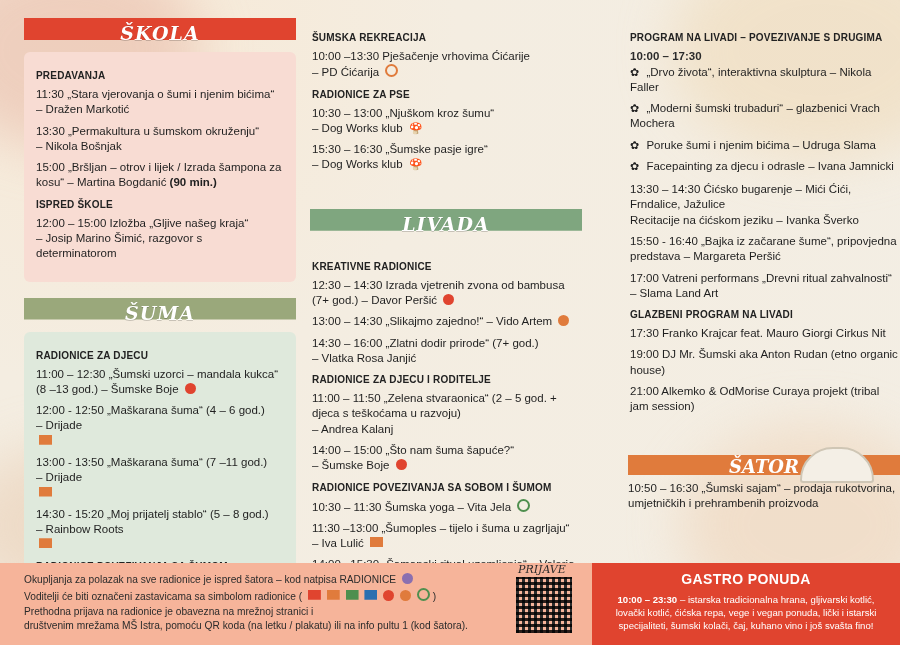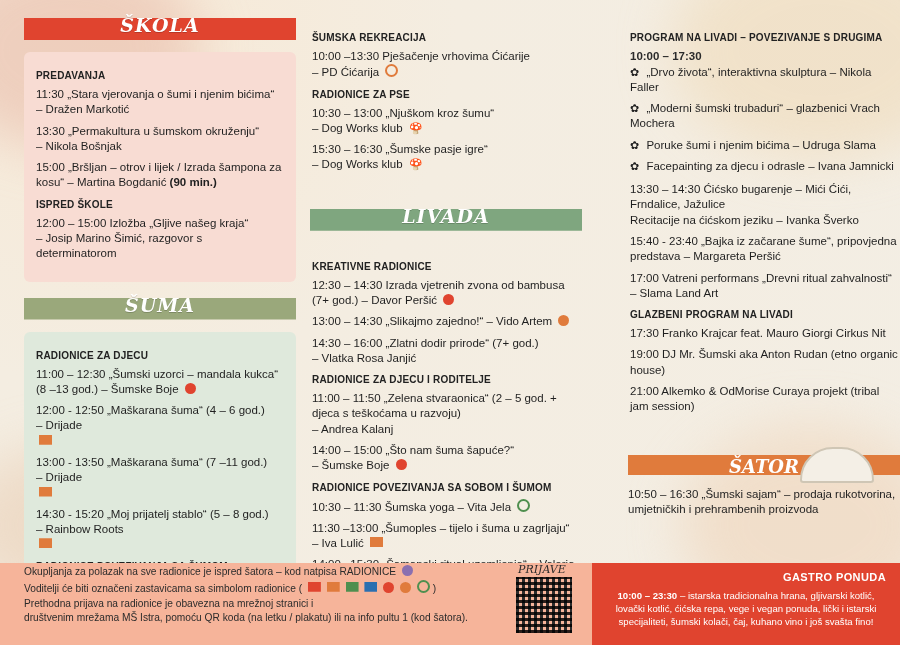--- a/index.html
+++ b/index.html
@@ -22,21 +22,21 @@
   .wash.br{right:-40px;bottom:20px;width:260px;height:200px;background:#efd2b6;}
 
   .col{position:absolute;top:14px;}
   .col-1{left:24px;width:272px;}
   .col-2{left:310px;width:272px;}
   .col-3{left:628px;width:272px;}
 
   
   .ribbon{
     position:relative;height:30px;margin:0 0 8px 0;
-    display:flex;align-items:flex-start;justify-content:center;
+    display:flex;align-items:flex-end;justify-content:center;
   }
   .ribbon .band{
     position:absolute;left:0;right:0;top:4px;height:22px;
     clip-path:polygon(0 0,100% 0,100% 100%,0 100%);
   }
   .ribbon .band::before,.ribbon .band::after{
     content:"";position:absolute;top:0;width:16px;height:22px;
   }
   .ribbon .txt{
     position:relative;z-index:3;font-family:"DejaVu Serif",serif;
@@ -66,32 +66,32 @@
 
   .dot{display:inline-block;width:11px;height:11px;border-radius:50%;vertical-align:-1px;margin-left:3px;}
   .flag{display:inline-block;width:13px;height:10px;vertical-align:0px;margin-left:3px;
         clip-path:polygon(0 0,100% 0,100% 100%,0 100%);}
   .ico{display:inline-block;margin-left:4px;font-size:11px;}
 
   
   .footer{position:absolute;left:0;right:0;bottom:0;height:82px;}
   .footer .left{position:absolute;left:0;top:0;bottom:0;width:592px;background:#f6b49a;}
   .footer .right{position:absolute;left:592px;right:0;top:0;bottom:0;background:#e0442f;}
-  .foot-text{position:absolute;left:24px;top:2px;width:470px;font-size:10.2px;line-height:1.45;color:#2b2b2b;}
+  .foot-text{position:absolute;left:24px;top:10px;width:470px;font-size:10.2px;line-height:1.45;color:#2b2b2b;}
   .qr{position:absolute;left:516px;top:14px;width:56px;height:56px;background:
       repeating-linear-gradient(90deg,#2b2b2b 0 3px,#f6b49a 3px 6px),
       repeating-linear-gradient(0deg,#2b2b2b 0 3px,transparent 3px 6px);
       background-blend-mode:multiply;}
   .qr-label{position:absolute;left:518px;top:0px;font-family:"DejaVu Serif",serif;font-style:italic;font-size:11px;color:#2b2b2b;}
   .gastro{position:absolute;left:606px;right:14px;top:8px;color:#fff;text-align:center;}
-  .gastro h4{margin:0 0 4px 0;font-size:11px;letter-spacing:.4px;text-align:right;}
+  .gastro h4{margin:0 0 4px 0;font-size:14px;letter-spacing:.4px;}
   .gastro p{margin:7px;font-size:9.6px;line-height:1.35;}
 
   
-  .tent{position:relative;height:34px;margin-bottom:6px;}
+  .tent{position:relative;height:34px;margin-bottom:0;}
   .tent .band{position:absolute;left:0;right:0;top:8px;height:20px;background:#e07b3c;}
   .tent .txt{position:absolute;left:0;right:0;top:9px;text-align:center;
      font-family:"DejaVu Serif",serif;font-style:italic;font-weight:bold;font-size:18px;color:#fff;}
   .tent .shape{position:absolute;right:26px;top:0;width:70px;height:32px;
      background:#f4efe6;border:2px solid #cfc6b5;border-radius:40px 40px 4px 4px;}
   .smallcap{font-size:11.5px;line-height:1.35;}
 </style>
 </head>
 <body>
 
@@ -311,21 +311,21 @@
         </li>
       </ul>
 
       <ul class="items">
         <li>
           <span class="t">13:30 – 14:30</span>
           <span>Ćićsko bugarenje – Mići Ćići, Frndalice, Jažulice</span>
           <span class="sub">Recitacije na ćićskom jeziku – Ivanka Šverko</span>
         </li>
         <li>
-          <span class="t">15:40 - 23:40</span>
+          <span class="t">15:50 - 16:40</span>
           <span>„Bajka iz začarane šume“, pripovjedna predstava – Margareta Peršić</span>
         </li>
         <li>
           <span class="t">17:00</span>
           <span>Vatreni performans „Drevni ritual zahvalnosti“ – Slama Land Art</span>
         </li>
       </ul>
 
       <h3 class="sec">GLAZBENI PROGRAM NA LIVADI</h3>
       <ul class="items">

